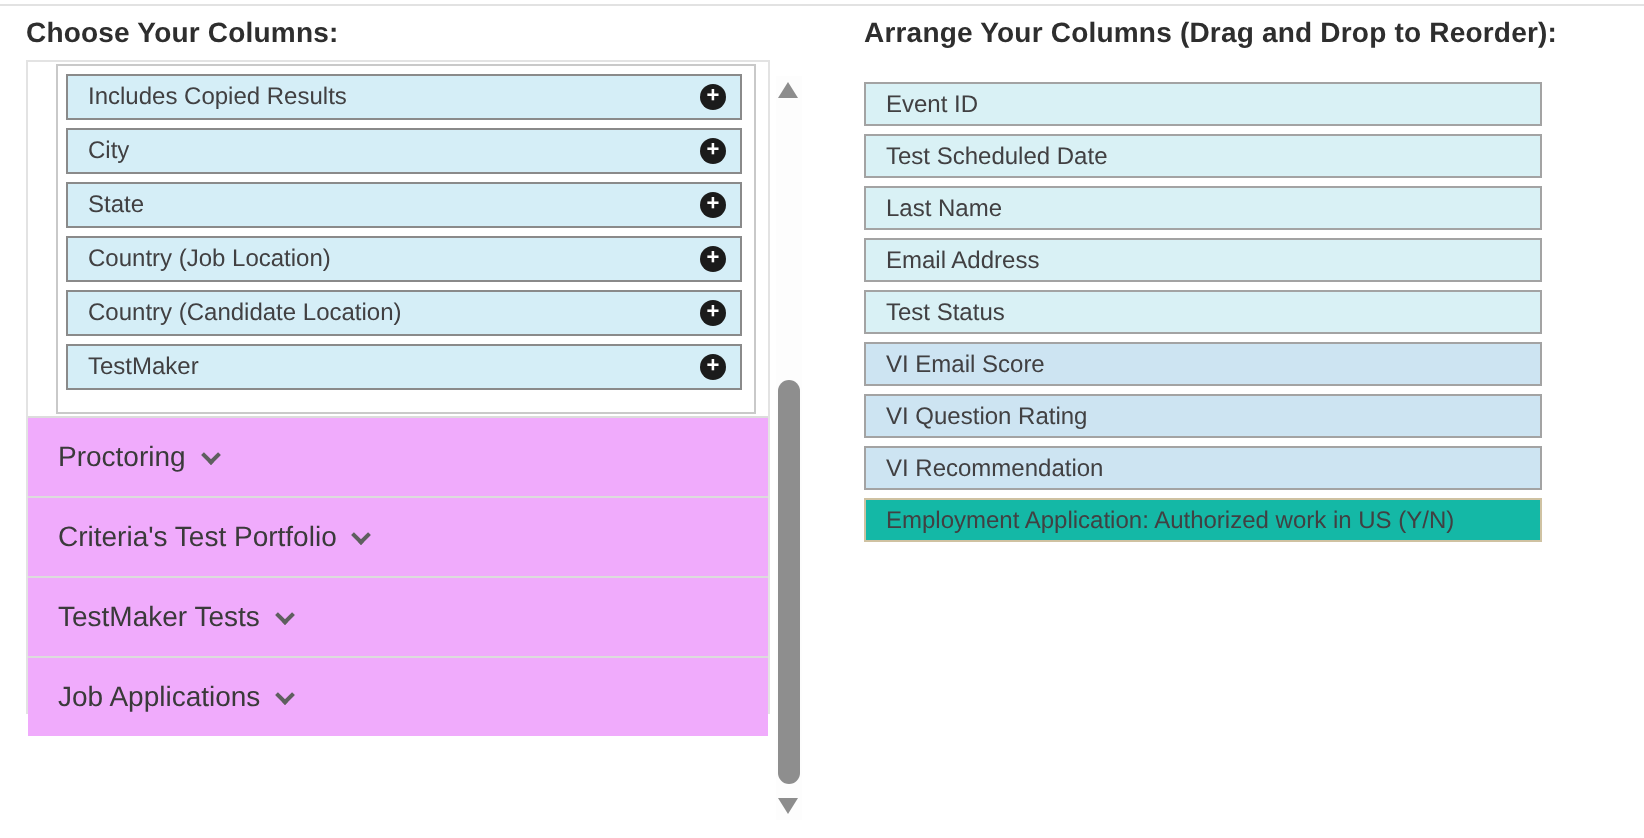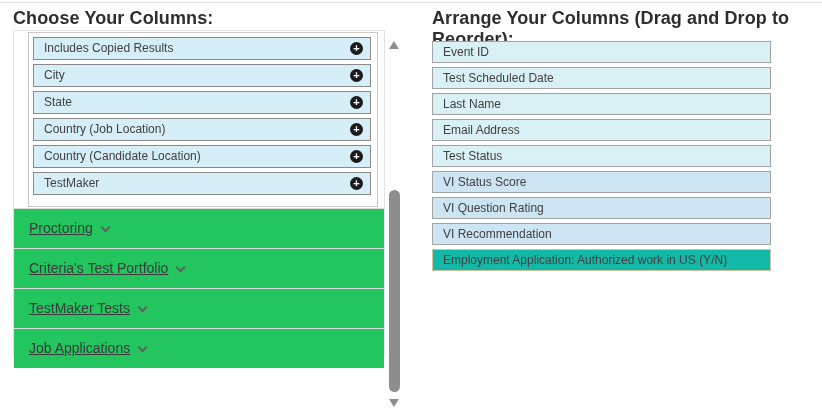--- a/index.html
+++ b/index.html
@@ -3,21 +3,21 @@
 <meta charset="utf-8">
 <style>
   * { margin:0; padding:0; box-sizing:border-box; }
   html,body { width:822px; height:419px; background:#ffffff;
     font-family:"Liberation Sans","DejaVu Sans",sans-serif; color:#414042;
     overflow:hidden; position:relative; }
 
   .top-divider { position:absolute; top:2px; left:0; width:822px; height:0;
     border-top:1px solid #e2e2e2; }
 
-  .panel-title { position:absolute; top:8px; font-size:18px; font-weight:700;
+  .panel-title { position:absolute; top:8px; font-size:14px; font-weight:700;
     color:#2e2e2e; letter-spacing:.1px; }
   #left-title { left:13px; }
   #right-title { left:432px; }
 
   
   .accordion { position:absolute; left:13px; top:30px; width:372px; height:327px;
     border:1px solid #e3e3e3; background:#ffffff; }
 
   .scroll-panel { position:relative; width:100%; height:177px; background:#ffffff; }
   .viewport { position:absolute; left:14px; top:1px; width:350px; height:175px;
@@ -27,23 +27,23 @@
   .avail-item { position:relative; height:23px; margin-bottom:4px;
     background:#d5eef7; border:1px solid #8a8a8a; line-height:21px;
     font-size:12px; padding:0 26px 0 10px; color:#414042; cursor:pointer;
     white-space:nowrap; overflow:hidden; }
   .plus-icon { position:absolute; right:7px; top:4px; width:13px; height:13px;
     background:#1b1b1b; border-radius:50%; cursor:pointer; }
   .plus-icon::before { content:"+"; position:absolute; left:0; top:0; width:13px;
     height:13px; color:#ffffff; font-size:11px; line-height:12px; text-align:center;
     font-weight:700; }
 
-  .cat-row { height:40px; border-top:1px solid #dcdcdc; background:#22c55e;
+  .cat-row { height:40px; border-top:1px solid #dcdcdc; background:#f0abfc;
     line-height:39px; padding-left:15px; font-size:14px; color:#3a3a3a;
-    cursor:pointer; white-space:nowrap;text-decoration:underline; }
+    cursor:pointer; white-space:nowrap; }
   .chevron { display:inline-block; width:7px; height:7px;
     border-right:2px solid #5f5f5f; border-bottom:2px solid #5f5f5f;
     transform:rotate(45deg); margin-left:9px; vertical-align:2px; }
 
   
   .scrollbar { position:absolute; left:388px; top:38px; width:13px; height:372px;
     background:#fdfdfd; }
   .sb-up { position:absolute; top:3px; left:1px; width:0; height:0;
     border-left:5.5px solid transparent; border-right:5.5px solid transparent;
     border-bottom:8px solid #8d8d8d; cursor:pointer; }
@@ -95,17 +95,17 @@
 </div>
 
 <h2 class="panel-title" id="right-title">Arrange Your Columns (Drag and Drop to Reorder):</h2>
 
 <div class="selected-list" id="selected-list">
     <div class="sel-item"><span class="sel-label">Event ID</span></div>
     <div class="sel-item"><span class="sel-label">Test Scheduled Date</span></div>
     <div class="sel-item"><span class="sel-label">Last Name</span></div>
     <div class="sel-item"><span class="sel-label">Email Address</span></div>
     <div class="sel-item"><span class="sel-label">Test Status</span></div>
-    <div class="sel-item vi"><span class="sel-label">VI Status Score</span></div>
+    <div class="sel-item vi"><span class="sel-label">VI Email Score</span></div>
     <div class="sel-item vi"><span class="sel-label">VI Question Rating</span></div>
     <div class="sel-item vi"><span class="sel-label">VI Recommendation</span></div>
     <div class="sel-item application"><span class="sel-label">Employment Application: Authorized work in US (Y/N)</span></div>
   </div>
 
 </body></html>

